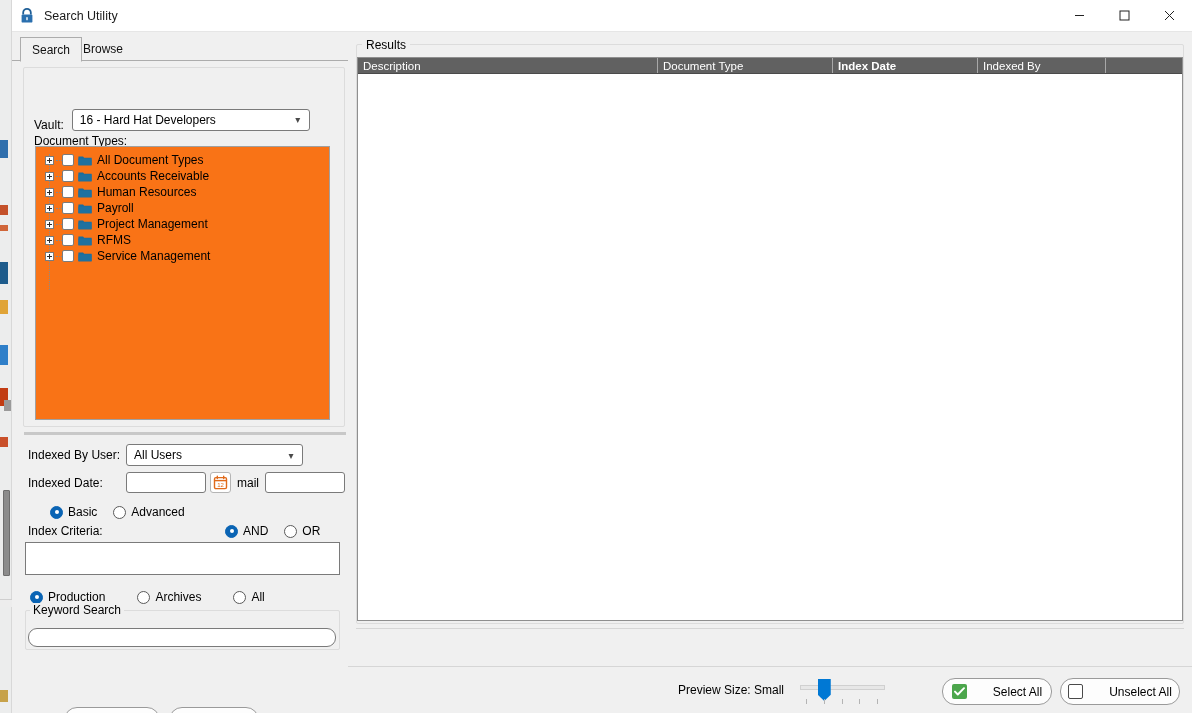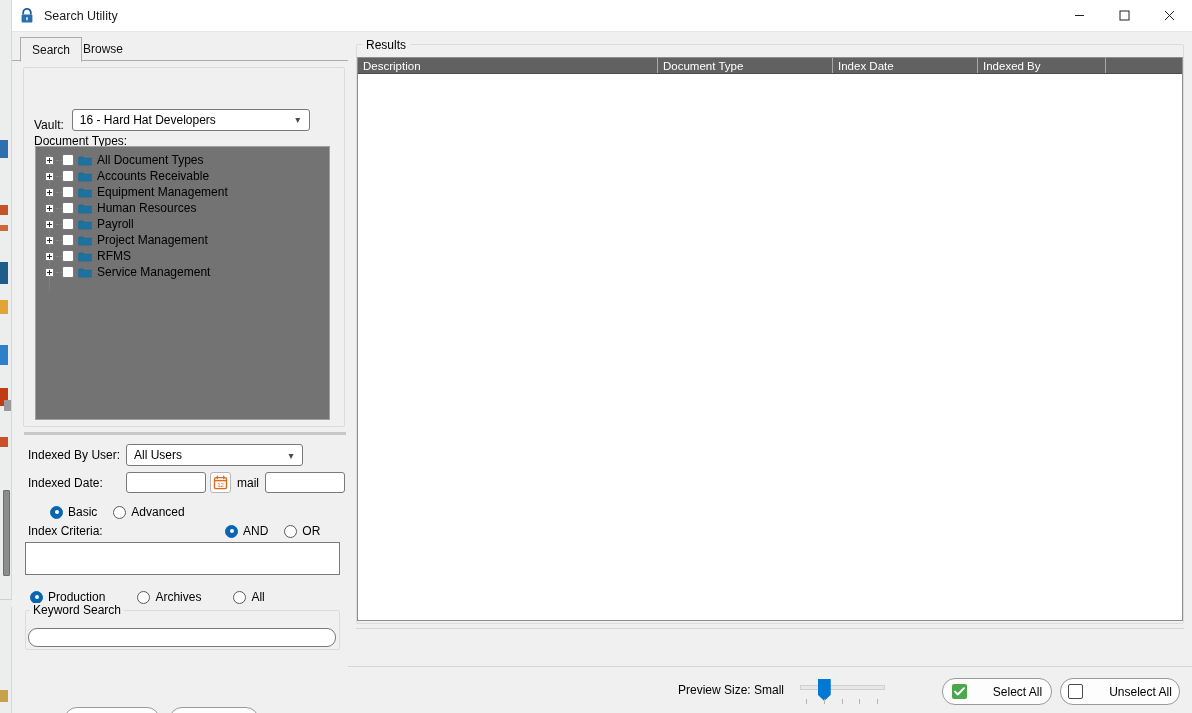--- a/index.html
+++ b/index.html
@@ -77,21 +77,21 @@
     height: 22px; border: 1px solid #7a7a7a; border-radius: 3px; background: #fff;
     display: flex; align-items: center; padding: 0 2px 0 7px; font-size: 12px; color: #000;
     position: relative;
   }
   .combo .cval { flex: 1; white-space: nowrap; overflow: hidden; }
   .combo .carr { width: 18px; text-align: center; color: #4a4a4a; font-size: 10px; }
 
   .doctypes-label { position: absolute; left: 22px; top: 102px; font-size: 12px; }
   .tree {
     position: absolute; left: 23px; top: 114px; width: 295px; height: 274px;
-    background: #737373; border: 1px solid #a0a0a0;
+    background: #f97316; border: 1px solid #a0a0a0;
     overflow: hidden;
   }
   .tnode { position: relative; height: 16px; display: flex; align-items: center; padding-left: 9px; }
   .expander {
     width: 9px; height: 9px; border: 1px solid #7b7b7b; background: #fff;
     display: inline-block; position: relative; flex: 0 0 auto; margin-right: 2px;
   }
   .expander::before, .expander::after {
     content: ""; position: absolute; background: #2b2b2b;
   }
@@ -334,30 +334,20 @@
             <span class="tlabel">Accounts Receivable</span>
           </div>
           <div class="tnode">
             <span class="expander"></span>
             <span class="dots"></span>
             <span class="tchk"></span>
             <svg viewBox="0 0 14 11" class="folder">
               <path d="M0.4 1.4h4.6l1.2 1.3h7.4v7.6H0.4z" fill="#1b6c9c"></path>
               <path d="M0.4 3.5h13.2v6.8H0.4z" fill="#20719f"></path>
             </svg>
-            <span class="tlabel">Equipment Management</span>
-          </div>
-          <div class="tnode">
-            <span class="expander"></span>
-            <span class="dots"></span>
-            <span class="tchk"></span>
-            <svg viewBox="0 0 14 11" class="folder">
-              <path d="M0.4 1.4h4.6l1.2 1.3h7.4v7.6H0.4z" fill="#1b6c9c"></path>
-              <path d="M0.4 3.5h13.2v6.8H0.4z" fill="#20719f"></path>
-            </svg>
             <span class="tlabel">Human Resources</span>
           </div>
           <div class="tnode">
             <span class="expander"></span>
             <span class="dots"></span>
             <span class="tchk"></span>
             <svg viewBox="0 0 14 11" class="folder">
               <path d="M0.4 1.4h4.6l1.2 1.3h7.4v7.6H0.4z" fill="#1b6c9c"></path>
               <path d="M0.4 3.5h13.2v6.8H0.4z" fill="#20719f"></path>
             </svg>
@@ -483,21 +473,21 @@
   </div>
 
   <div class="right-pane">
     <div class="results-group"></div>
     <div class="results-legend">Results</div>
 
     <div class="grid">
       <div class="grid-header" id="grid-header">
           <div class="gh" style="width: 300px;">Description</div>
           <div class="gh" style="width: 175px;">Document Type</div>
-          <div class="gh" style="width: 145px;">Index Date</div>
+          <div class="gh" style="width: 145px; font-weight: bold;">Index Date</div>
           <div class="gh" style="width: 128px;">Indexed By</div>
           <div class="grid-header-fill"></div>
         </div>
       <div class="grid-body" id="grid-body"></div>
     </div>
 
     <div class="toolbar">
       <div class="tb-row" id="tb-row">
           <div class="tb-btn">
             <span style="display: flex;">

